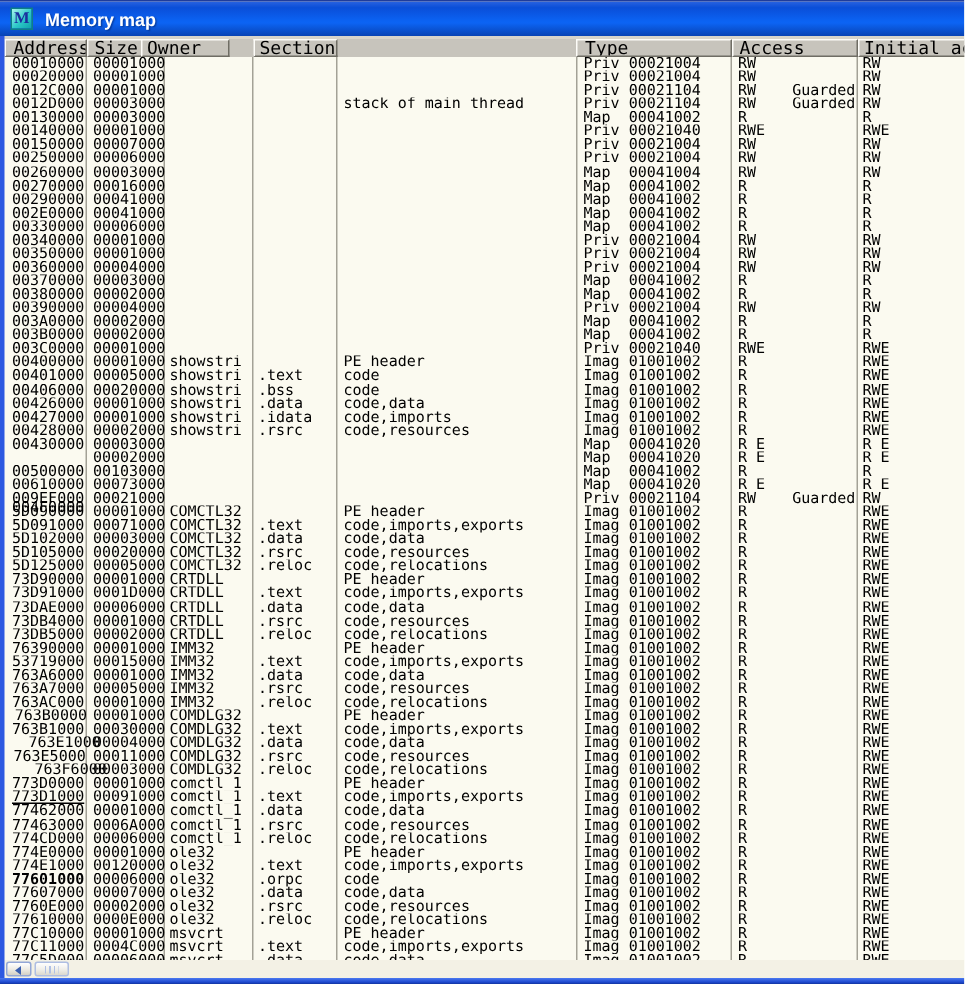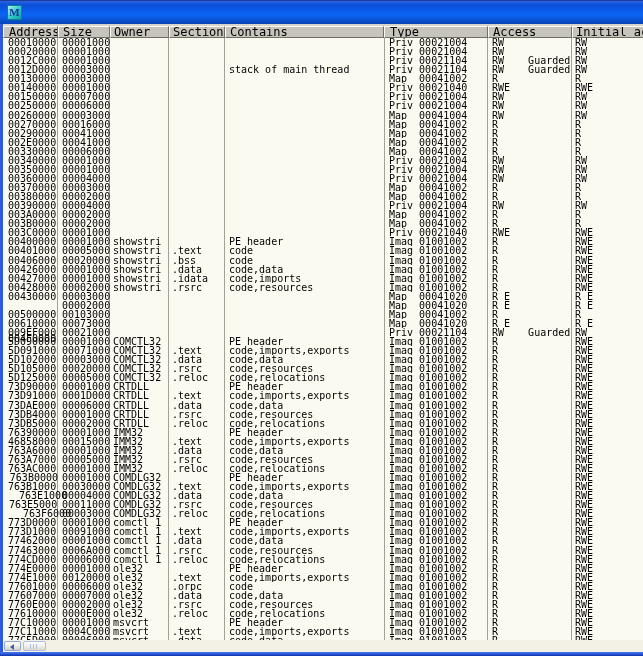--- a/index.html
+++ b/index.html
@@ -75,30 +75,30 @@
   .bbottom{position:absolute;left:0;top:652px;width:643px;height:4px;
     background:linear-gradient(180deg,#4A79F0 0%,#1D48CE 70%,#12349E 100%);}
 </style>
 </head>
 <body>
 
 <div class="window">
 
   <div class="titlebar">
     <span class="winicon"><span>M</span></span>
+    <span class="wintitle">Memory map</span>
   </div>
 
   <div class="titlegap"></div>
 
   <div class="headers" id="headers">
       <div class="hcell" style="left: 0px; width: 55px;"><span style="padding-left: 5px;">Address</span></div>
       <div class="hcell" style="left: 55px; width: 52px;"><span style="padding-left: 4px;">Size</span></div>
-      <div class="hcell" style="left: 107px; width: 59px;"><span style="padding-left: 3px;">Owner</span></div>
+      <div class="hcell" style="left: 91px; width: 59px;"><span style="padding-left: 3px;">Owner</span></div>
       <div class="hcell" style="left: 166px; width: 56px;"><span style="padding-left: 3px;">Section</span></div>
-      <div class="hcell" style="left: 222px; width: 159px;"><span style="padding-left: 4px;">Contains</span></div>
       <div class="hcell" style="left: 381px; width: 104px;"><span style="padding-left: 5px;">Type</span></div>
       <div class="hcell" style="left: 485px; width: 84px;"><span style="padding-left: 4px;">Access</span></div>
       <div class="hcell" style="left: 569px; width: 74px;"><span style="padding-left: 3px;">Initial acc</span></div>
     </div>
 
   <div class="table" id="table">
       <div class="vsep" style="left: 54px;"></div>
       <div class="vsep" style="left: 106px;"></div>
       <div class="vsep" style="left: 165px;"></div>
       <div class="vsep" style="left: 221px;"></div>
@@ -455,21 +455,21 @@
       <div class="trow">
         <span class="tcell" style="left: 5px; width: 50px;">76390000</span>
         <span class="tcell" style="left: 59px; width: 48px;">00001000</span>
         <span class="tcell" style="left: 110px; width: 56px;">IMM32</span>
         <span class="tcell" style="left: 226px; width: 155px;">PE header</span>
         <span class="tcell" style="left: 386px; width: 99px;">Imag 01001002</span>
         <span class="tcell" style="left: 489px; width: 80px;">R</span>
         <span class="tcell" style="left: 572px; width: 71px;">RWE</span>
       </div>
       <div class="trow">
-        <span class="tcell" style="left: 5px; width: 50px;">46858000</span>
+        <span class="tcell" style="left: 5px; width: 50px;">53719000</span>
         <span class="tcell" style="left: 59px; width: 48px;">00015000</span>
         <span class="tcell" style="left: 110px; width: 56px;">IMM32</span>
         <span class="tcell" style="left: 169px; width: 53px;">.text</span>
         <span class="tcell" style="left: 226px; width: 155px;">code,imports,exports</span>
         <span class="tcell" style="left: 386px; width: 99px;">Imag 01001002</span>
         <span class="tcell" style="left: 489px; width: 80px;">R</span>
         <span class="tcell" style="left: 572px; width: 71px;">RWE</span>
       </div>
       <div class="trow">
         <span class="tcell" style="left: 5px; width: 50px;">763A6000</span>
@@ -612,21 +612,21 @@
         <span class="tcell" style="left: 5px; width: 50px;">774E1000</span>
         <span class="tcell" style="left: 59px; width: 48px;">00120000</span>
         <span class="tcell" style="left: 110px; width: 56px;">ole32</span>
         <span class="tcell" style="left: 169px; width: 53px;">.text</span>
         <span class="tcell" style="left: 226px; width: 155px;">code,imports,exports</span>
         <span class="tcell" style="left: 386px; width: 99px;">Imag 01001002</span>
         <span class="tcell" style="left: 489px; width: 80px;">R</span>
         <span class="tcell" style="left: 572px; width: 71px;">RWE</span>
       </div>
       <div class="trow">
-        <span class="tcell" style="left: 5px; width: 50px;">77601000</span>
+        <span class="tcell" style="left: 5px; width: 50px; font-weight: bold;">77601000</span>
         <span class="tcell" style="left: 59px; width: 48px;">00006000</span>
         <span class="tcell" style="left: 110px; width: 56px;">ole32</span>
         <span class="tcell" style="left: 169px; width: 53px;">.orpc</span>
         <span class="tcell" style="left: 226px; width: 155px;">code</span>
         <span class="tcell" style="left: 386px; width: 99px;">Imag 01001002</span>
         <span class="tcell" style="left: 489px; width: 80px;">R</span>
         <span class="tcell" style="left: 572px; width: 71px;">RWE</span>
       </div>
       <div class="trow">
         <span class="tcell" style="left: 5px; width: 50px;">77607000</span>

